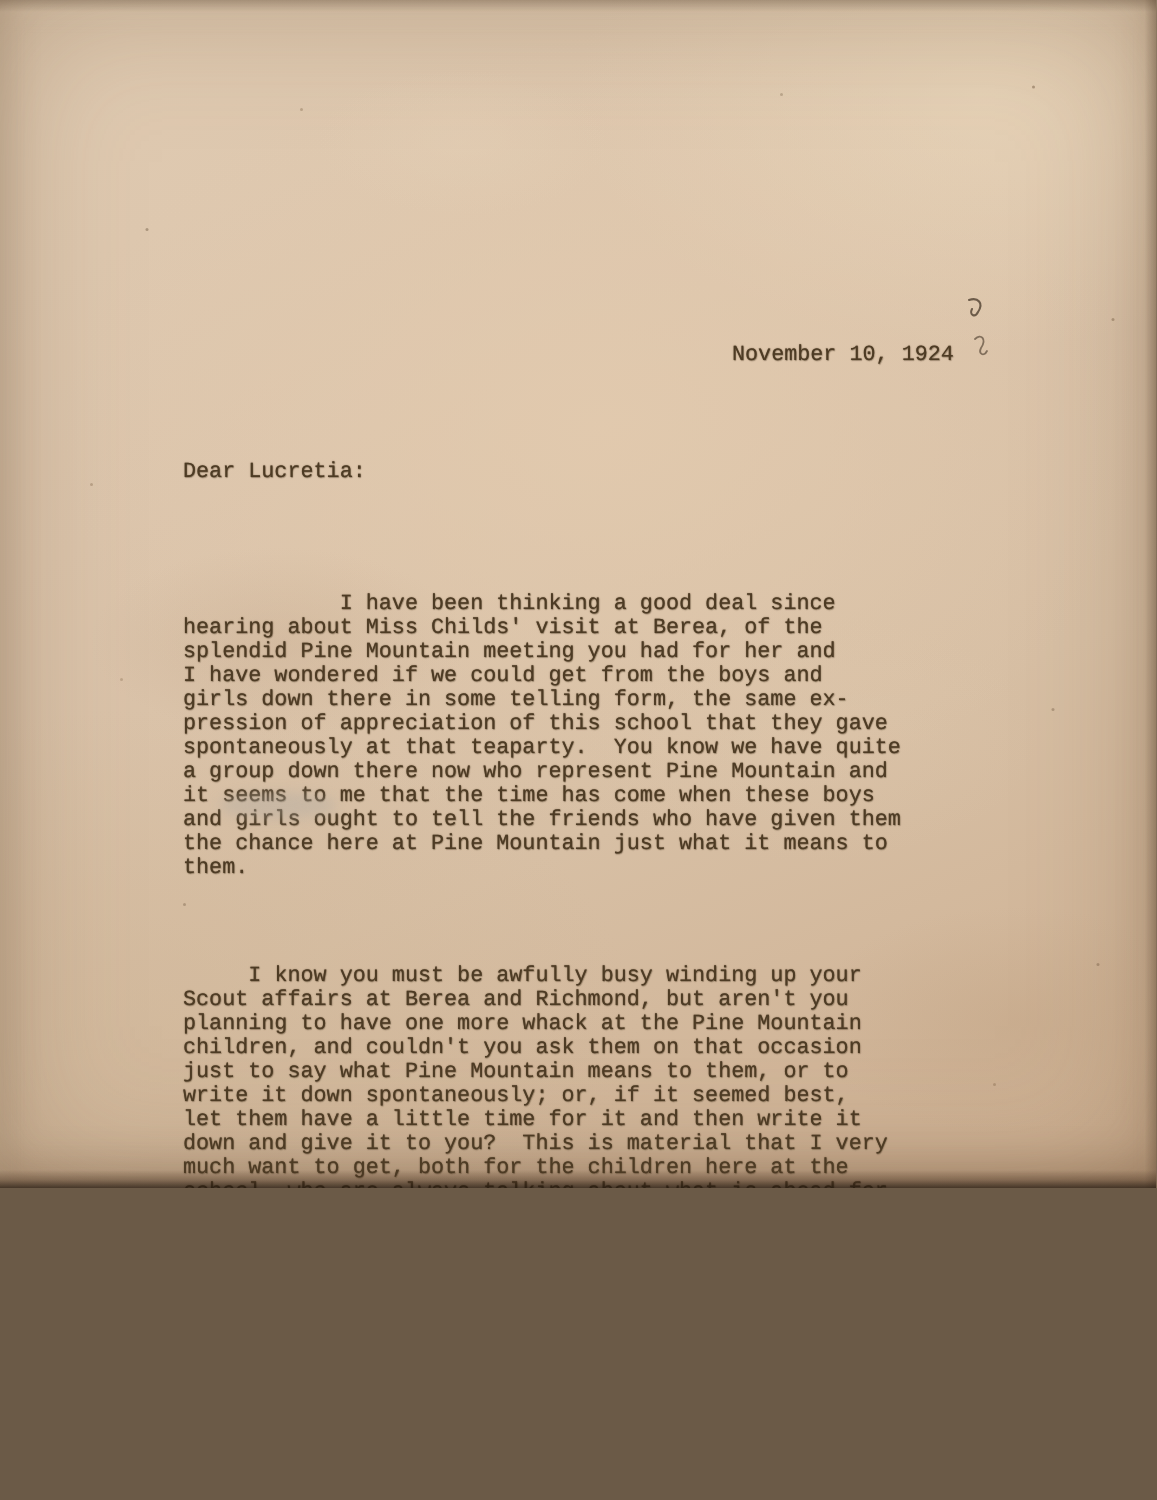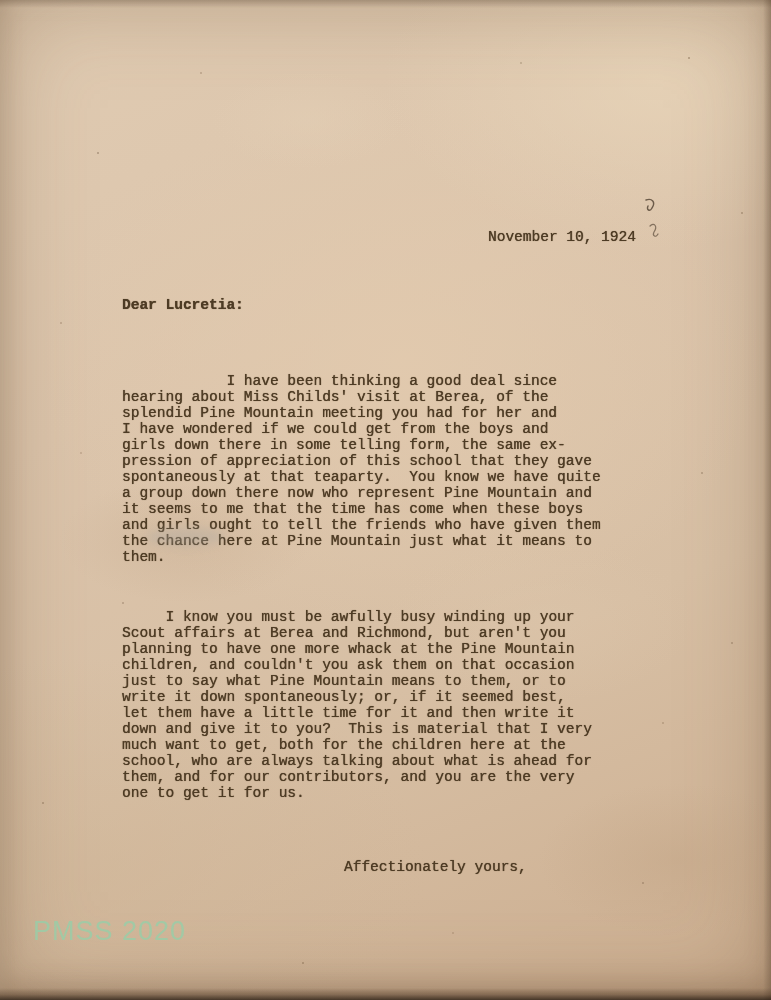--- a/index.html
+++ b/index.html
@@ -1,21 +1,21 @@
 <!DOCTYPE html>
 <html><head>
 <meta charset="utf-8">
 <style>
   html, body { margin: 0; padding: 0; }
   body { background: #6b5a47; font-family: "Liberation Sans", sans-serif; }
 
   #screenshot {
     position: relative;
     width: 771px;
-    height: 1000px;
+    height: 792px;
     overflow: hidden;
     background:
       radial-gradient(ellipse 520px 380px at 52% 36%, rgba(226,202,174,0.85), rgba(226,202,174,0) 70%),
       radial-gradient(ellipse 420px 260px at 85% 8%, rgba(233,214,186,0.7), rgba(233,214,186,0) 65%),
       radial-gradient(ellipse 480px 320px at 12% 88%, rgba(206,180,150,0.55), rgba(206,180,150,0) 70%),
       linear-gradient(158deg, #e0cbb2 0%, #dcc5ac 35%, #d7bfa4 65%, #ccae90 100%);
     box-shadow:
       inset 0 0 90px rgba(110,80,52,0.35),
       inset 0 -14px 26px rgba(90,62,38,0.28),
       inset 0 6px 14px rgba(240,225,200,0.35);
@@ -73,22 +73,22 @@
     padding: 197px 58px 0 122px;
     box-sizing: border-box;
     font-family: "Liberation Mono", "DejaVu Sans Mono", monospace;
     font-size: 14.5px;
     line-height: 16px;
     color: #4d3b24;
     text-shadow: 0 0 0.8px rgba(77,59,36,0.85), 0.4px 0.4px 0.6px rgba(77,59,36,0.35);
     white-space: pre-wrap;
   }
   .date-line { margin: 0 0 0 366px; }
-  .salutation { margin-top: 20px; font-weight: bold; }
-  .letter p { margin: 12px 0 0 0; }
+  .salutation { margin-top: 30px; }
+  .letter p { margin: 24px 0 0 0; }
   .closing { margin: 10px 0 0 222px; }
 
   
   .pen-mark { position: absolute; left: 640px; top: 196px; pointer-events: none; }
 
   
   .smudge {
     position: absolute; left: 146px; top: 528px; width: 78px; height: 18px;
     background: rgba(175,170,162,0.38);
     border-radius: 50%;

